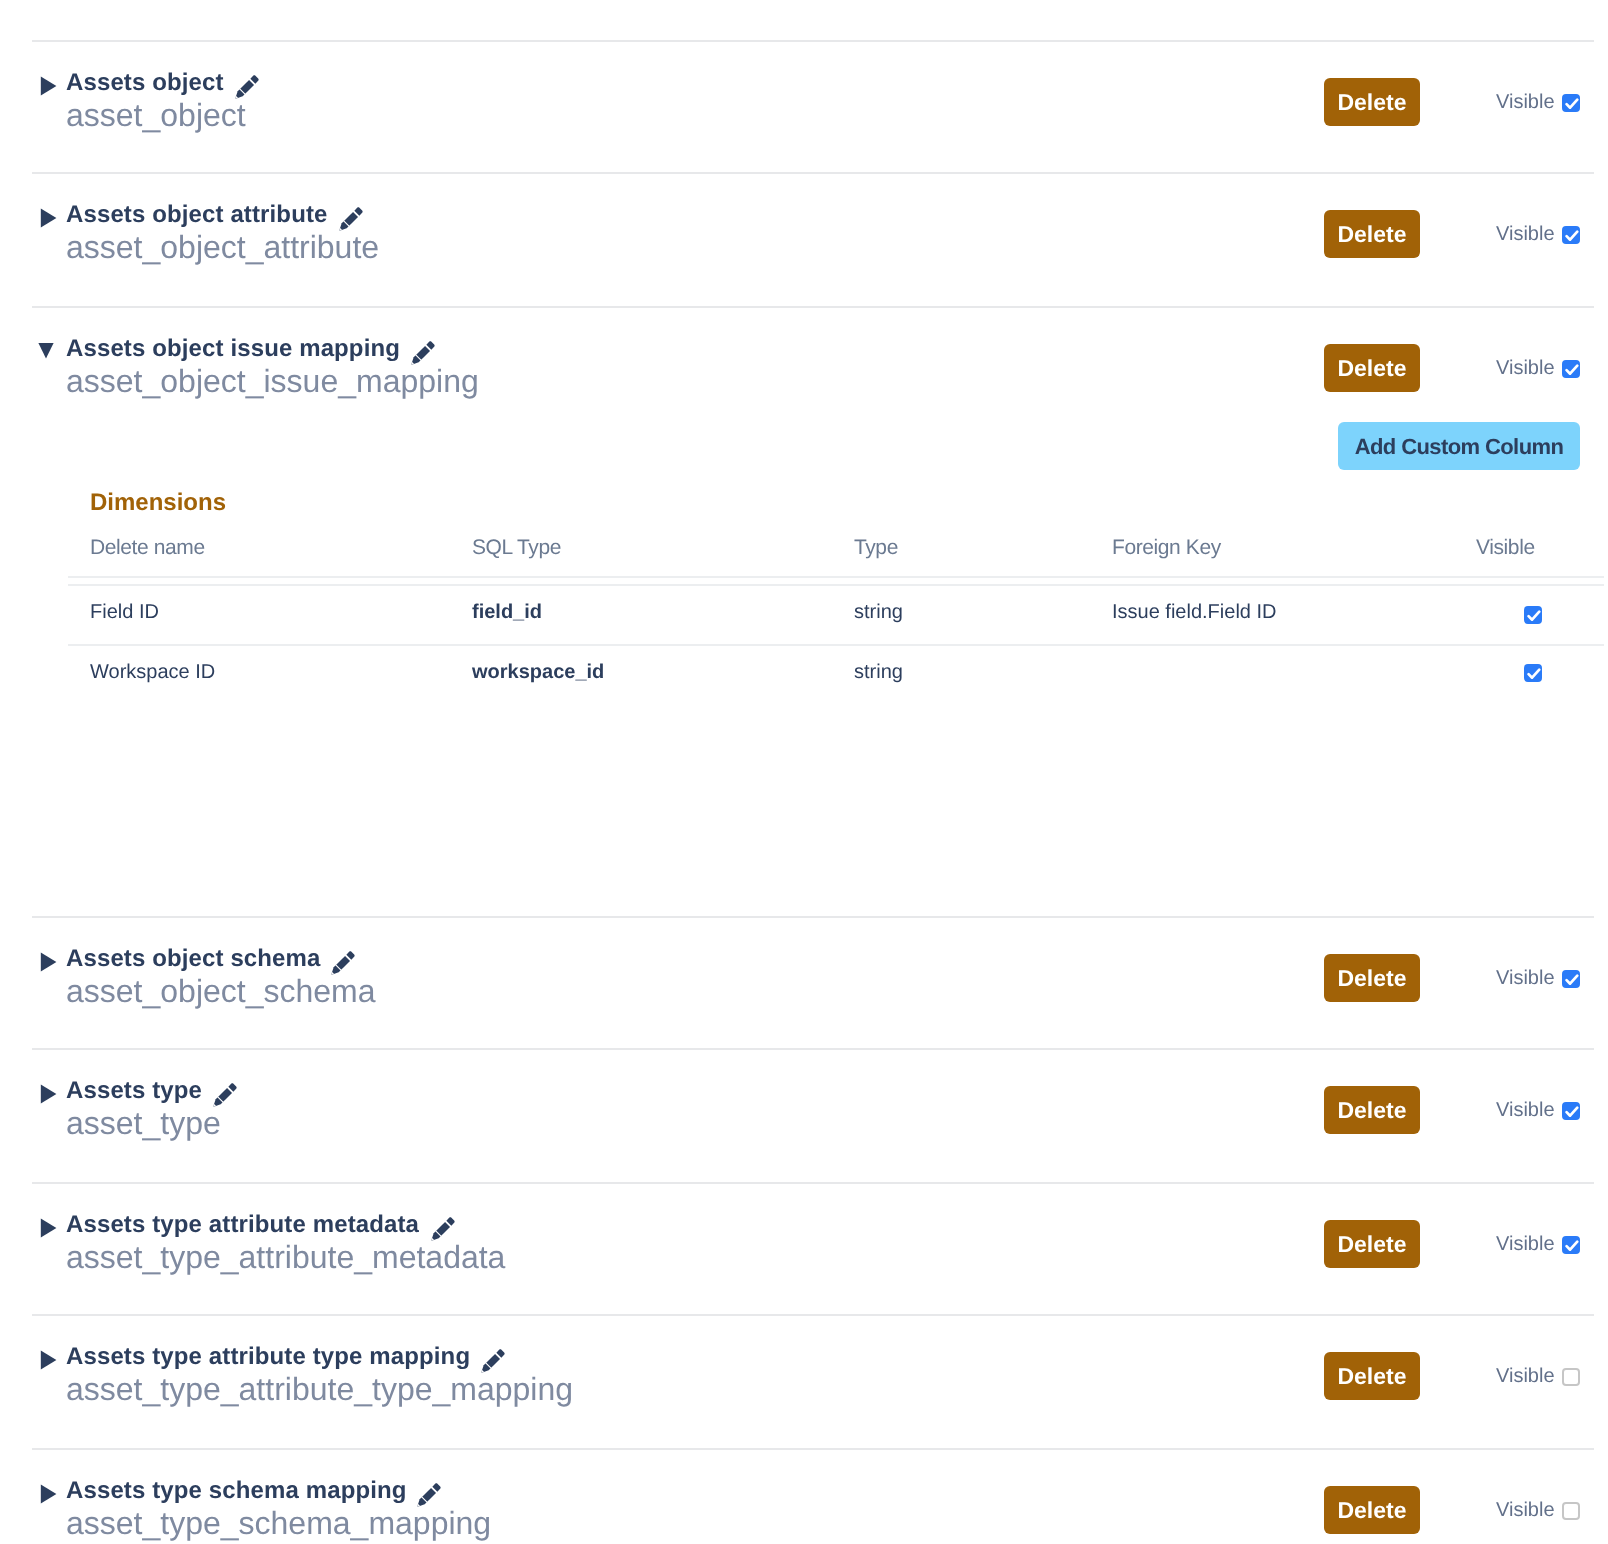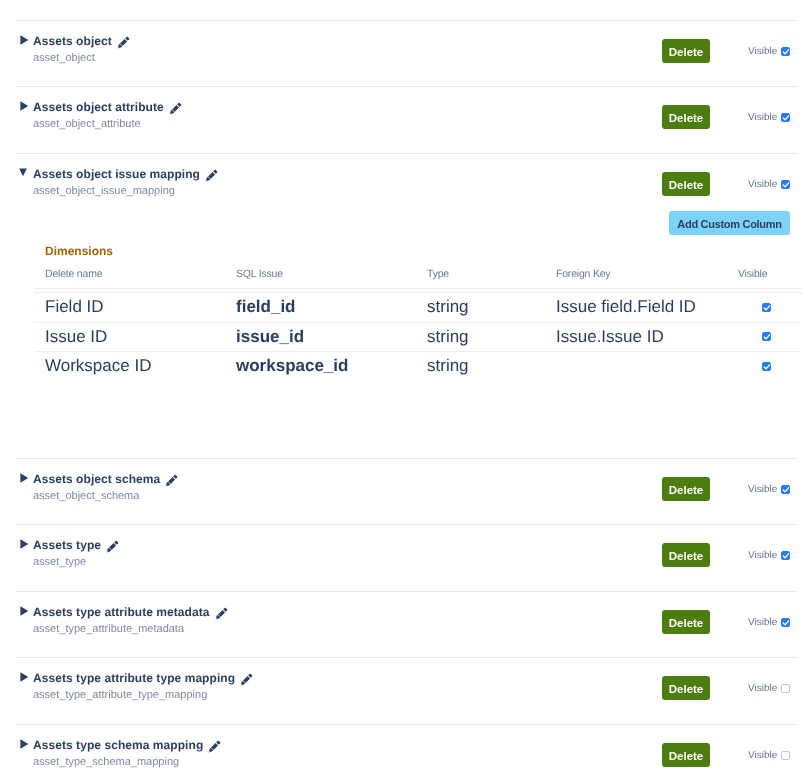--- a/index.html
+++ b/index.html
@@ -4,50 +4,50 @@
 <title>Schema Tables</title>
 <style>
   html,body{margin:0;padding:0;background:#ffffff;}
   body{width:804px;height:772px;overflow:hidden;
        font-family:"Liberation Sans",sans-serif;
        -webkit-font-smoothing:antialiased;text-rendering:geometricPrecision;}
   .page{position:relative;width:804px;height:772px;transform:translateZ(0);}
 
   .sect{position:absolute;left:0;width:804px;}
   .sep{position:absolute;left:16px;right:7px;top:0;height:1px;background:#e7e8ea;}
-  .sect-title-wrap{position:absolute;left:20px;top:14px;display:flex;align-items:flex-start;white-space:nowrap;}
+  .sect-title-wrap{position:absolute;left:20px;top:14px;display:flex;align-items:center;white-space:nowrap;}
   .tri{display:inline-block;width:13px;height:9px;position:relative;}
   .tri svg{position:absolute;left:0;top:1px;}
   .ttl{font-weight:bold;font-size:12px;color:#2c3e5d;line-height:14px;letter-spacing:0.06px;}
   .pencil{margin-left:5px;display:inline-block;width:13px;height:13px;position:relative;}
   .pencil svg{position:absolute;left:0;top:2px;}
-  .sub{position:absolute;left:33px;top:32px;font-size:11px;color:#7f8aa0;line-height:13px;}
+  .sub{position:absolute;left:33px;top:32px;font-size:16px;color:#7f8aa0;line-height:13px;}
 
   .del-btn{position:absolute;left:662px;top:19px;width:48px;height:24px;
-      background:#4d7c0f;color:#fff;border:0;border-radius:3px;
+      background:#a16207;color:#fff;border:0;border-radius:3px;
       font-family:"Liberation Sans",sans-serif;font-weight:bold;font-size:11.5px;
       line-height:27px;text-align:center;padding:0;cursor:pointer;}
   .vis-lbl{position:absolute;left:748px;top:26px;font-size:10px;color:#62708a;line-height:12px;}
   .cbx{position:absolute;left:781px;top:27px;}
 
   .btxt{opacity:0.9999;display:inline-block;}
   .chk{width:9px;height:9px;border-radius:2px;box-sizing:border-box;display:block;}
   .chk.on{background:#2a7bf8;border:1px solid #2a7bf8;}
   .chk.off{background:#fff;border:1px solid #c6c6c6;}
   .chk svg{display:block;}
 
   .addbtn{position:absolute;left:669px;top:58px;width:121px;height:24px;white-space:nowrap;background:#7dd3fc;
       border:0;border-radius:3px;color:#2c3e5d;font-weight:bold;font-size:11px;letter-spacing:-0.3px;
       line-height:26px;text-align:center;
       font-family:"Liberation Sans",sans-serif;padding:0;cursor:pointer;}
   .dims-ttl{position:absolute;left:45px;top:91px;font-weight:bold;font-size:12px;color:#a16207;line-height:14px;}
   table.dims{position:absolute;left:34px;top:113px;border-collapse:separate;border-spacing:0;width:768px;}
   table.dims th{font-weight:normal;font-size:10.5px;color:#6b7a91;letter-spacing:-0.2px;text-align:left;
       padding:2px 0 5px 0;border-bottom:1px solid #eceef0;height:15px;vertical-align:top;line-height:12px;}
-  table.dims td{font-size:17px;color:#2c3e5d;height:28.5px;line-height:14px;
+  table.dims td{font-size:10px;color:#2c3e5d;height:28.5px;line-height:14px;
       border-top:1px solid #eceef0;padding:0;vertical-align:middle;}
   table.dims thead tr{height:22px;}
   table.dims tr.spacer td{height:3px;border:0;padding:0;font-size:0;line-height:0;}
   .c0{width:191px;padding-left:11px!important;}
   .c1{width:191px;font-weight:bold;}
   .c2{width:129px;}
   .c3{width:182px;}
   .c4{width:64px;padding-left:3px;}
   .c4 .chk{margin-left:24px;}
 </style>
@@ -140,21 +140,21 @@
             <path d="M1.6 5.1 L3.8 7.3 L8.3 2.3" stroke="#fff" stroke-width="1.7" fill="none" stroke-linecap="round" stroke-linejoin="round"></path>
           </svg>
         </span>
       </span>
       <button class="addbtn"><span class="btxt">Add Custom Column</span></button>
       <div class="dims-ttl">Dimensions</div>
       <table class="dims">
         <thead>
           <tr>
             <th class="c0">Delete name</th>
-            <th class="c1">SQL Issue</th>
+            <th class="c1">SQL Type</th>
             <th class="c2">Type</th>
             <th class="c3">Foreign Key</th>
             <th class="c4">Visible</th>
           </tr>
         </thead>
         <tbody>
           <tr class="spacer">
             <td colspan="5"></td>
           </tr>
           <tr class="first">
@@ -164,33 +164,20 @@
             <td class="c3">Issue field.Field ID</td>
             <td class="c4">
               <span class="chk on">
                 <svg width="8" height="8" viewBox="0 0 10 10">
                   <path d="M1.6 5.1 L3.8 7.3 L8.3 2.3" stroke="#fff" stroke-width="1.7" fill="none" stroke-linecap="round" stroke-linejoin="round"></path>
                 </svg>
               </span>
             </td>
           </tr>
           <tr class="">
-            <td class="c0">Issue ID</td>
-            <td class="c1">issue_id</td>
-            <td class="c2">string</td>
-            <td class="c3">Issue.Issue ID</td>
-            <td class="c4">
-              <span class="chk on">
-                <svg width="8" height="8" viewBox="0 0 10 10">
-                  <path d="M1.6 5.1 L3.8 7.3 L8.3 2.3" stroke="#fff" stroke-width="1.7" fill="none" stroke-linecap="round" stroke-linejoin="round"></path>
-                </svg>
-              </span>
-            </td>
-          </tr>
-          <tr class="">
             <td class="c0">Workspace ID</td>
             <td class="c1">workspace_id</td>
             <td class="c2">string</td>
             <td class="c3"></td>
             <td class="c4">
               <span class="chk on">
                 <svg width="8" height="8" viewBox="0 0 10 10">
                   <path d="M1.6 5.1 L3.8 7.3 L8.3 2.3" stroke="#fff" stroke-width="1.7" fill="none" stroke-linecap="round" stroke-linejoin="round"></path>
                 </svg>
               </span>

